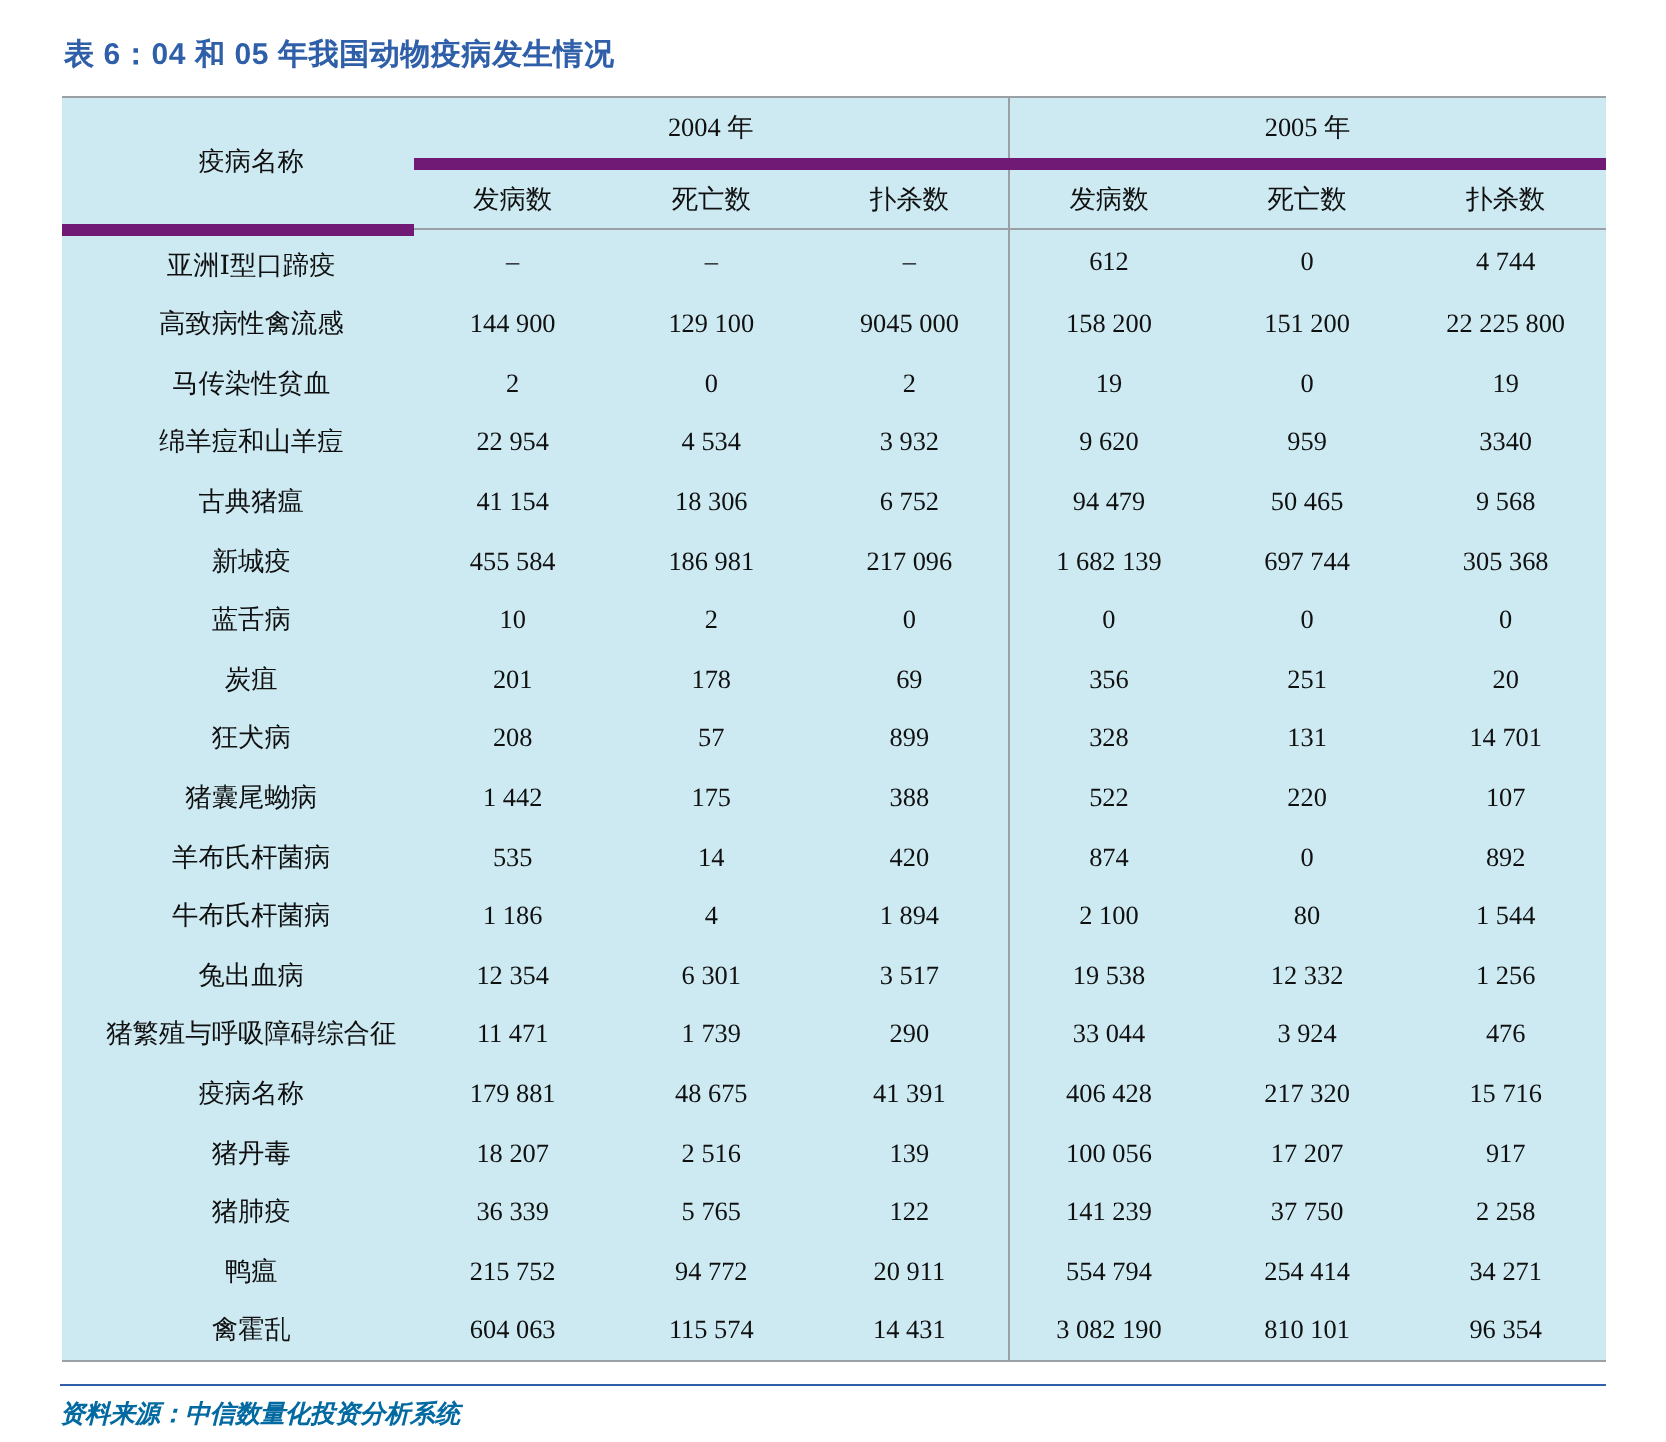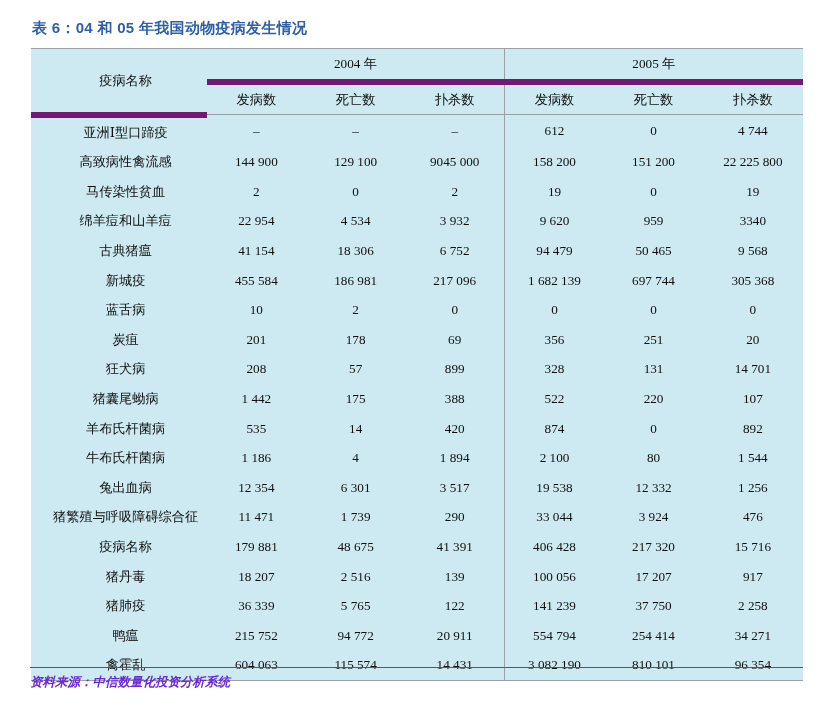--- a/index.html
+++ b/index.html
@@ -72,23 +72,23 @@
   }
   tbody tr:last-child td {
     border-bottom: 1.6px solid #9aa0a6;
   }
   .col-name { width: 176px; }
   .col-v { width: 99.2px; }
   .sep-left { border-left: 1px solid #9aa0a6; }
   .source {
     position: absolute;
     left: 30px;
-    bottom: 30px;
+    bottom: 5px;
     right: 30px;
-    color: #6d28d9;
+    color: #0369a1;
     font-family: "Liberation Sans", "DejaVu Sans", sans-serif;
     font-size: 12.5px;
     font-style: italic;
     font-weight: bold;
     padding-top: 6px;
     border-top: 1.2px solid #2f5fa8;
   }
 </style>
 </head>
 <body>

